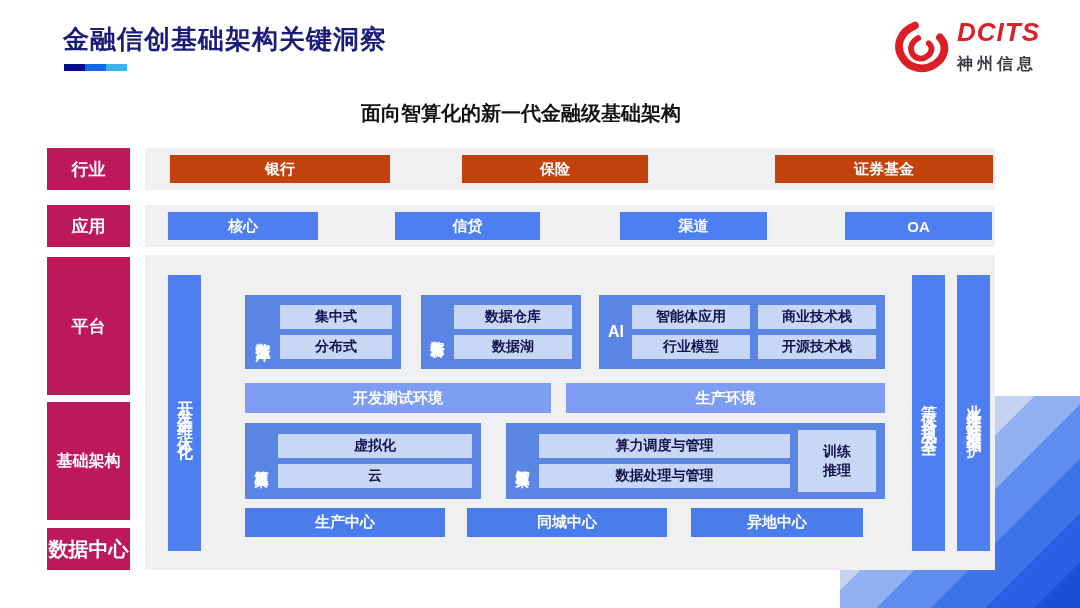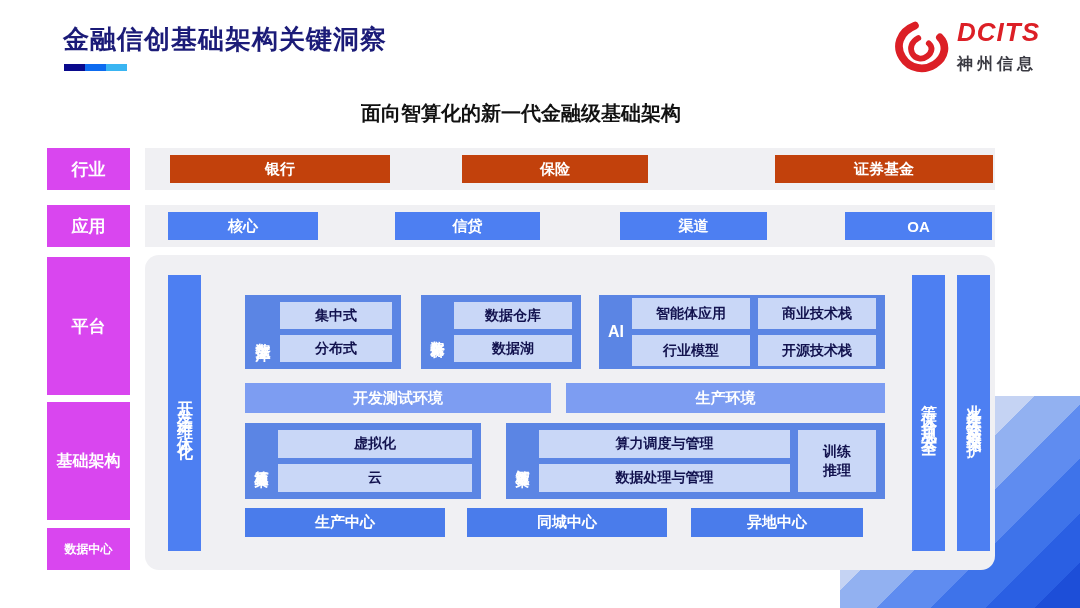--- a/index.html
+++ b/index.html
@@ -25,34 +25,34 @@
   .logo-text { margin-left:6px; display:flex; flex-direction:column; }
   .logo-brand { font-size:26px; font-weight:bold; font-style:italic; color:#dc1f26; letter-spacing:1px; line-height:26px; }
   .logo-company { font-size:16px; font-weight:bold; color:#3a3a42; letter-spacing:4px; margin-top:9px; }
   
   .diagram-subtitle {
     position:absolute; left:47px; top:100px; width:948px;
     text-align:center; font-size:20px; font-weight:bold; color:#111111;
   }
   
   .side-label {
-    position:absolute; left:47px; width:83px; background:#d946ef;
+    position:absolute; left:47px; width:83px; background:#be185d;
     color:#ffffff; font-weight:bold; font-size:17px;
     display:flex; align-items:center; justify-content:center;
   }
   .side-industry { top:148px; height:42px; }
   .side-application { top:205px; height:42px; }
   .side-platform { top:257px; height:138px; }
   .side-infra { top:402px; height:118px; font-size:16px; }
-  .side-dc { top:528px; height:42px; font-size:12px; }
+  .side-dc { top:528px; height:42px; font-size:20px; }
   
   .strip { position:absolute; left:145px; width:850px; background:#f0f0f3; z-index:2; }
   .strip-industry { top:148px; height:42px; }
   .strip-application { top:205px; height:42px; }
-  .strip-main { top:255px; height:315px;border-radius:14px; }
+  .strip-main { top:255px; height:315px; }
   
   .btn {
     position:absolute; height:28px; top:7px;
     display:flex; align-items:center; justify-content:center;
     color:#ffffff; font-weight:bold; font-size:15px;
   }
   .royal { background:#c2410c; }
   .med { background:#4d7ff2; }
   
   .vbar {
@@ -71,21 +71,21 @@
   .vlabel {
     writing-mode:vertical-rl; color:#ffffff; font-weight:bold;
     font-size:15px; line-height:18px; letter-spacing:1px;
     display:flex; align-items:center;
   }
   .hlabel { color:#ffffff; font-weight:bold; font-size:16px; }
   .stack { display:flex; flex-direction:column; gap:6px; flex:1; height:100%; justify-content:center; }
   .lightbox {
     background:#c9d7f7; color:#12124e; font-weight:bold; font-size:14px;
     display:flex; align-items:center; justify-content:center;
-    height:31px; width:100%;
+    height:24px; width:100%;
   }
   .grid2 { display:grid; grid-template-columns:1fr 1fr; gap:6px 8px; flex:1; }
   .envbar {
     position:absolute; top:128px; height:30px; background:#7d9df2;
     color:#ffffff; font-weight:bold; font-size:15px;
     display:flex; align-items:center; justify-content:center;
   }
   .center-btn {
     position:absolute; top:253px; height:29px; background:#4a7ceb;
     color:#ffffff; font-weight:bold; font-size:15px;

